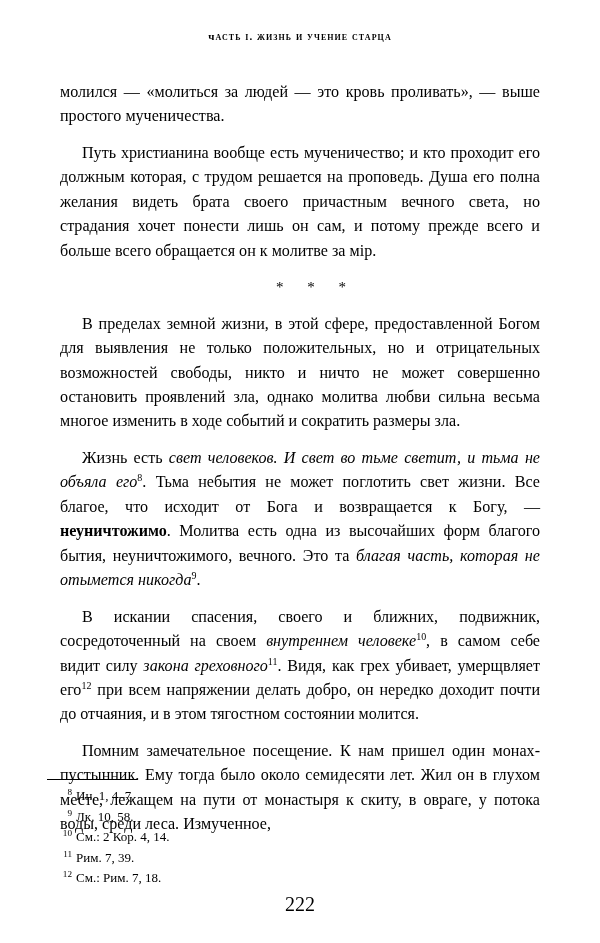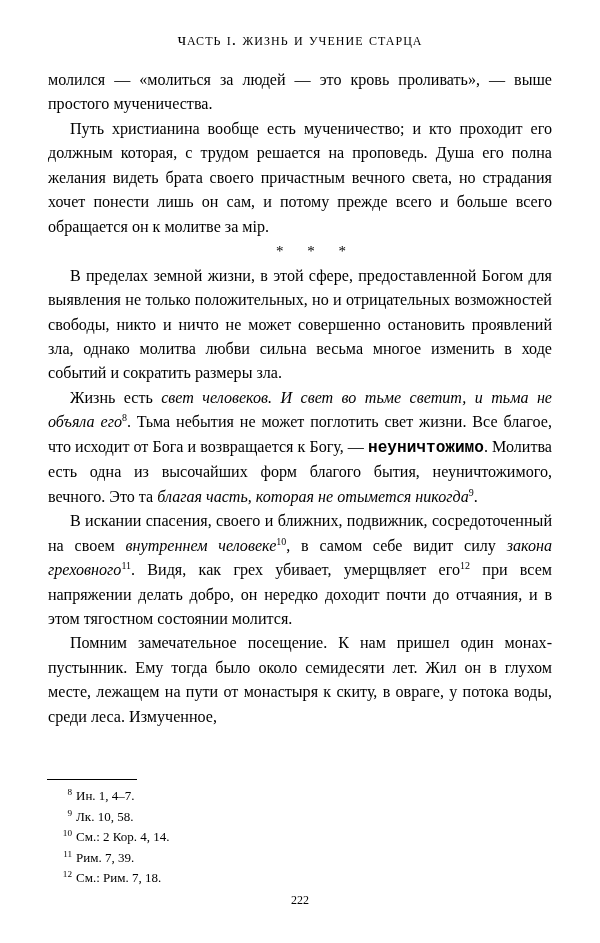--- a/index.html
+++ b/index.html
@@ -24,58 +24,59 @@
     height: 943px;
   }
 
   
   .running-head {
     position: absolute;
     left: 48px;
     top: 30px;
     width: 504px;
     text-align: center;
-    font-size: 17px;
+    font-size: 11px;
     letter-spacing: 1.05px;
     font-variant: small-caps;
     text-transform: lowercase;
     white-space: nowrap;
+    font-weight: bold;
   }
   .running-head::first-letter { font-variant: normal; }
 
   
   .textblock {
     position: absolute;
     left: 48px;
     top: 68px;
     width: 504px;
     font-size: 16.1px;
     line-height: 24.45px;
     text-align: justify;
     text-justify: inter-word;
     hyphens: manual;
   }
   .textblock p {
-    margin: 0;
+    margin: 12px;
     text-indent: 22px;
   }
   .textblock p.noindent { text-indent: 0; }
 
   .divider {
     margin: 0;
     text-indent: 0;
     text-align: center;
     letter-spacing: 10px;
     padding-left: 10px;
     font-size: 15px;
     line-height: 24.45px;
   }
 
   i, em { font-style: italic; }
-  b, strong { font-weight: bold; font-family: Liberation Mono, monospace; }
+  b, strong { font-weight: bold; }
 
   sup {
     font-size: 0.62em;
     vertical-align: super;
     line-height: 0;
   }
 
   
   .footnote-rule {
     position: absolute;
@@ -110,21 +111,21 @@
     line-height: 1.45;
   }
 
   
   .folio {
     position: absolute;
     left: 48px;
     top: 893px;
     width: 504px;
     text-align: center;
-    font-size: 12px;
+    font-size: 20px;
   }
 </style>
 </head>
 <body>
 
 <div class="page">
 
   <div class="running-head">Часть I. Жизнь и учение Старца</div>
 
   <div class="textblock">

